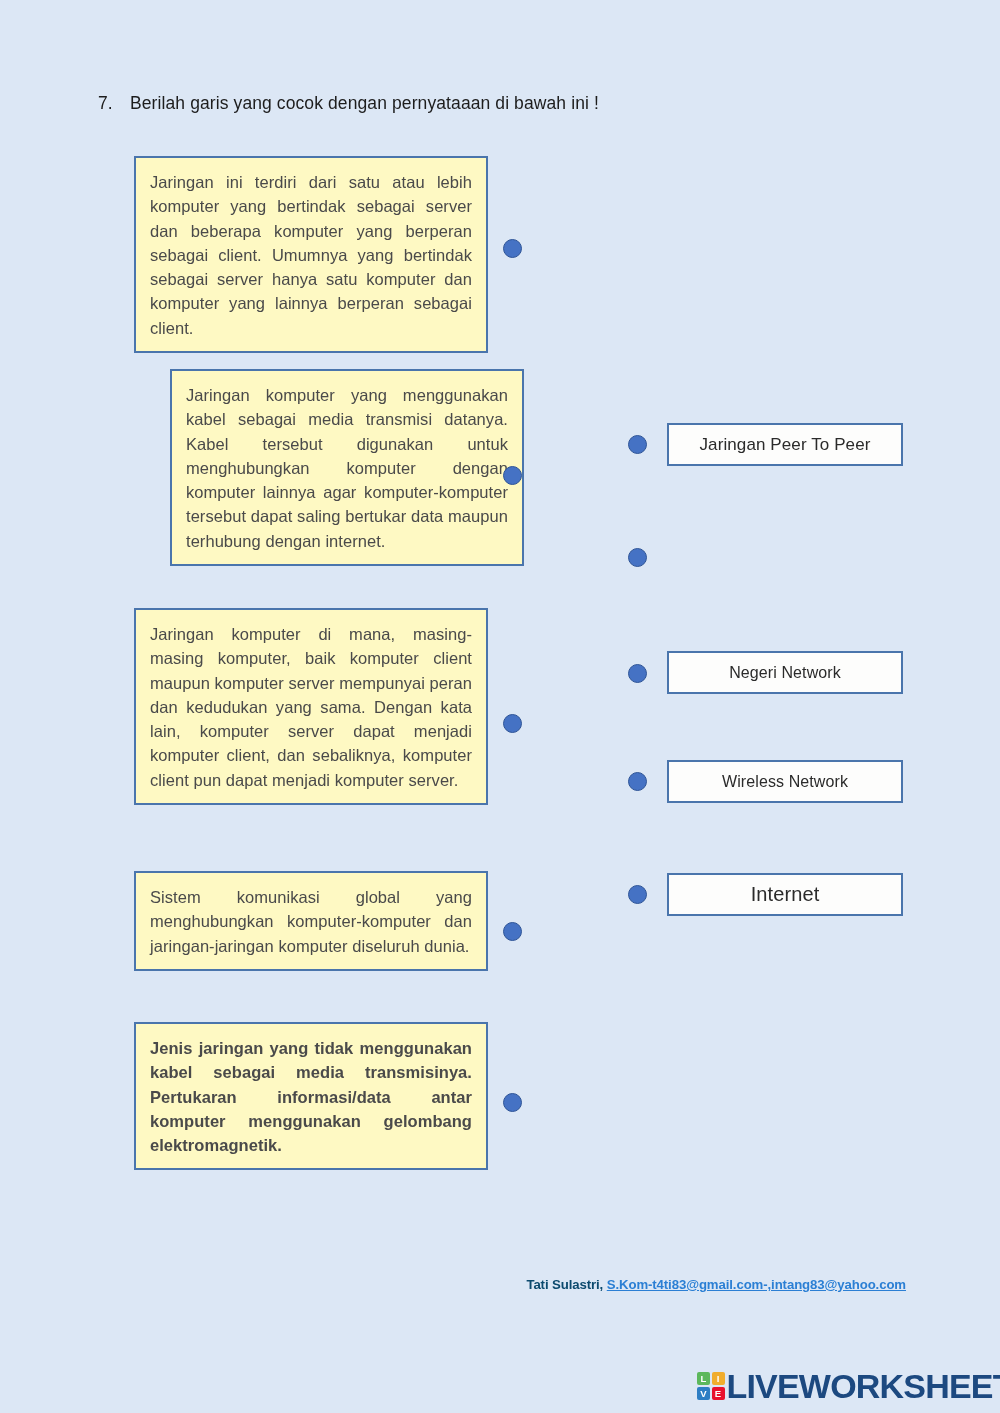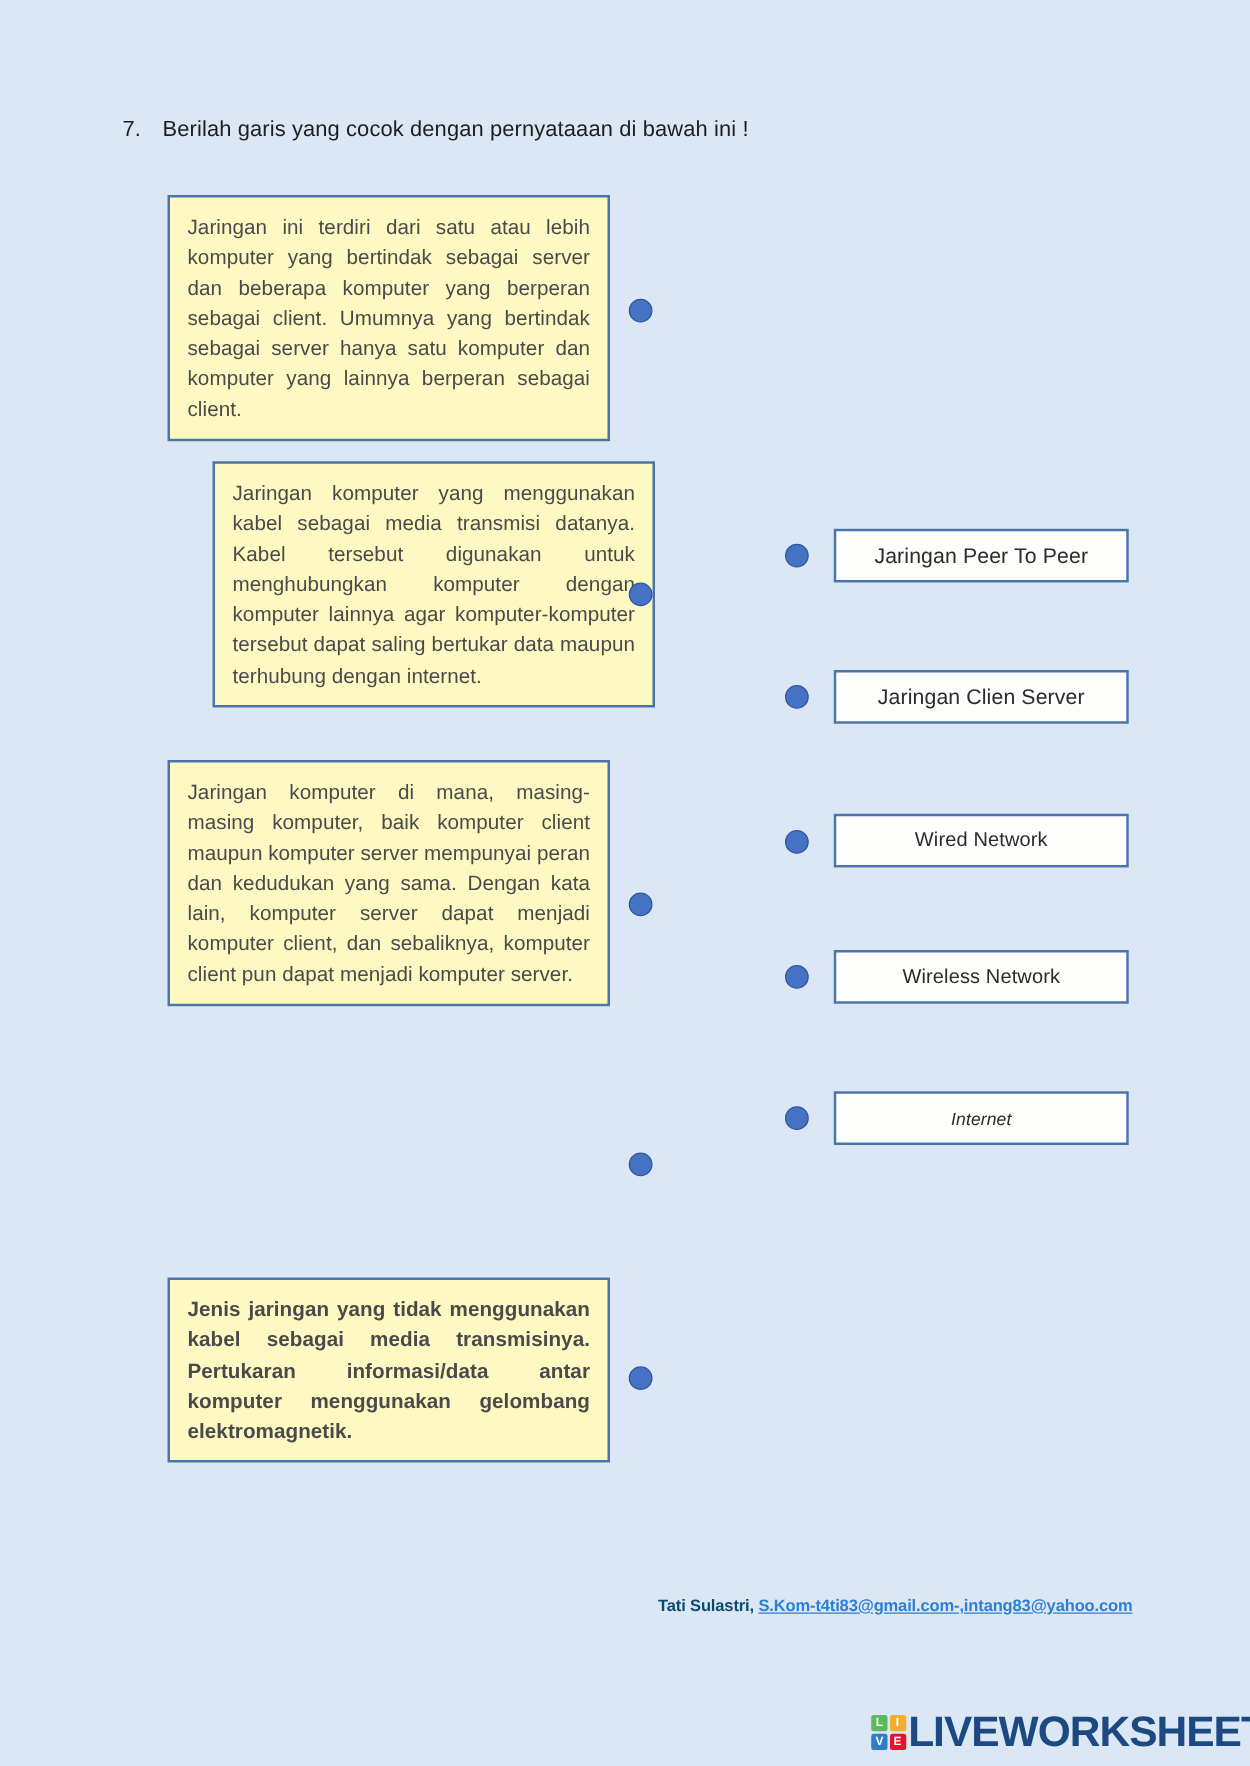--- a/index.html
+++ b/index.html
@@ -105,21 +105,21 @@
     justify-content: center;
     font-size: 17px;
     color: #2b2b2b;
     letter-spacing: 0.1px;
     margin-left: 11px;
   }
   .ab-1 { top: 423px; }
   .ab-2 { top: 536px; }
   .ab-3 { top: 651px; font-size: 16px; }
   .ab-4 { top: 760px; font-size: 16px; }
-  .ab-5 { top: 873px; font-size: 14px; font-style: italic; }
+  .ab-5 { top: 873px; font-size: 20px; }
 
   
   .footer-credit {
     position: absolute;
     left: 0;
     top: 1275px;
     width: 906px;
     text-align: right;
     font-size: 13.2px;
     font-weight: bold;
@@ -189,44 +189,44 @@
 
   <div class="statement-box sb-1">
     <p>Jaringan ini terdiri dari satu atau lebih komputer yang bertindak sebagai server dan beberapa komputer yang berperan sebagai client. Umumnya yang bertindak sebagai server hanya satu komputer dan komputer yang lainnya berperan sebagai client.</p>
   </div>
   <div class="statement-box sb-2">
     <p>Jaringan komputer yang menggunakan kabel sebagai media transmisi datanya. Kabel tersebut digunakan untuk menghubungkan komputer dengan komputer lainnya agar komputer-komputer tersebut dapat saling bertukar data maupun terhubung dengan internet.</p>
   </div>
   <div class="statement-box sb-3">
     <p>Jaringan komputer di mana, masing-masing komputer, baik komputer client maupun komputer server mempunyai peran dan kedudukan yang sama. Dengan kata lain, komputer server dapat menjadi komputer client, dan sebaliknya, komputer client pun dapat menjadi komputer server.</p>
   </div>
+  <div class="statement-box sb-4">
+    <p>Sistem komunikasi global yang menghubungkan komputer-komputer dan jaringan-jaringan komputer diseluruh dunia.</p>
+  </div>
   <div class="statement-box sb-5">
     <p>Jenis jaringan yang tidak menggunakan kabel sebagai media transmisinya. Pertukaran informasi/data antar komputer menggunakan gelombang elektromagnetik.</p>
   </div>
 
   <div class="dot dot-left dl-1"></div>
   <div class="dot dot-left dl-2"></div>
   <div class="dot dot-left dl-3"></div>
   <div class="dot dot-left dl-4"></div>
   <div class="dot dot-left dl-5"></div>
 
   <div class="dot dot-right dr-1"></div>
   <div class="dot dot-right dr-2"></div>
   <div class="dot dot-right dr-3"></div>
   <div class="dot dot-right dr-4"></div>
   <div class="dot dot-right dr-5"></div>
 
   <div class="answer-box ab-1">
     <span>Jaringan Peer To Peer</span>
   </div>
-  <div class="answer-box ab-2">
-    <span>Jaringan Clien Server</span>
-  </div>
   <div class="answer-box ab-3">
-    <span>Wired Network</span>
+    <span>Negeri Network</span>
   </div>
   <div class="answer-box ab-4">
     <span>Wireless Network</span>
   </div>
   <div class="answer-box ab-5">
     <span>Internet</span>
   </div>
 
   <div class="footer-credit">
     <span class="credit-name">Tati Sulastri,</span>

